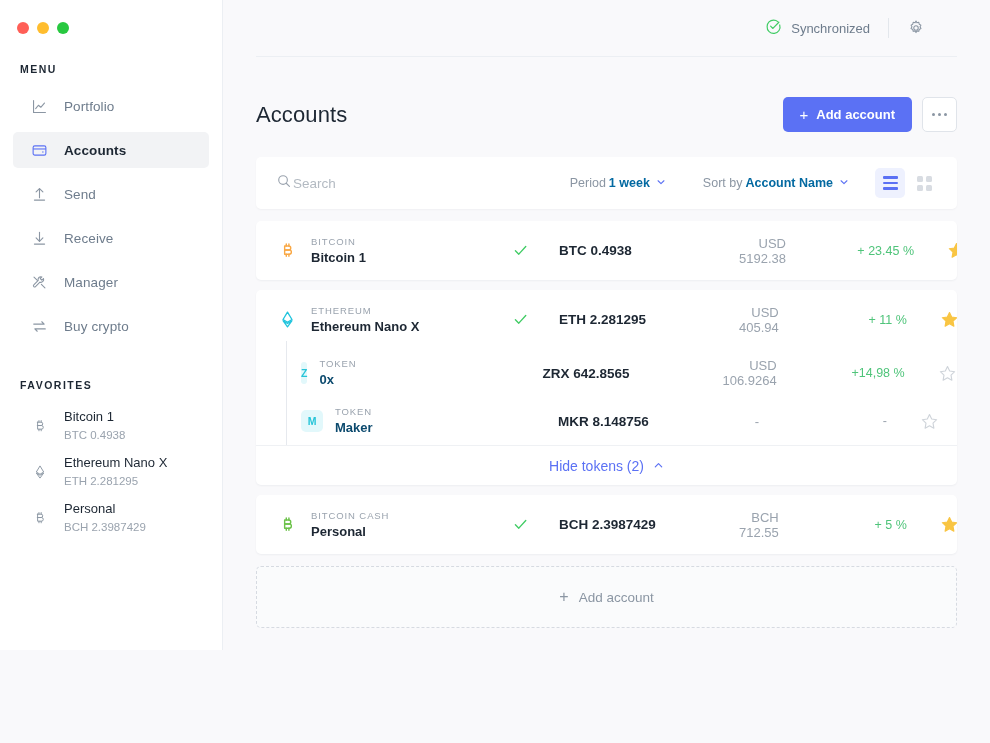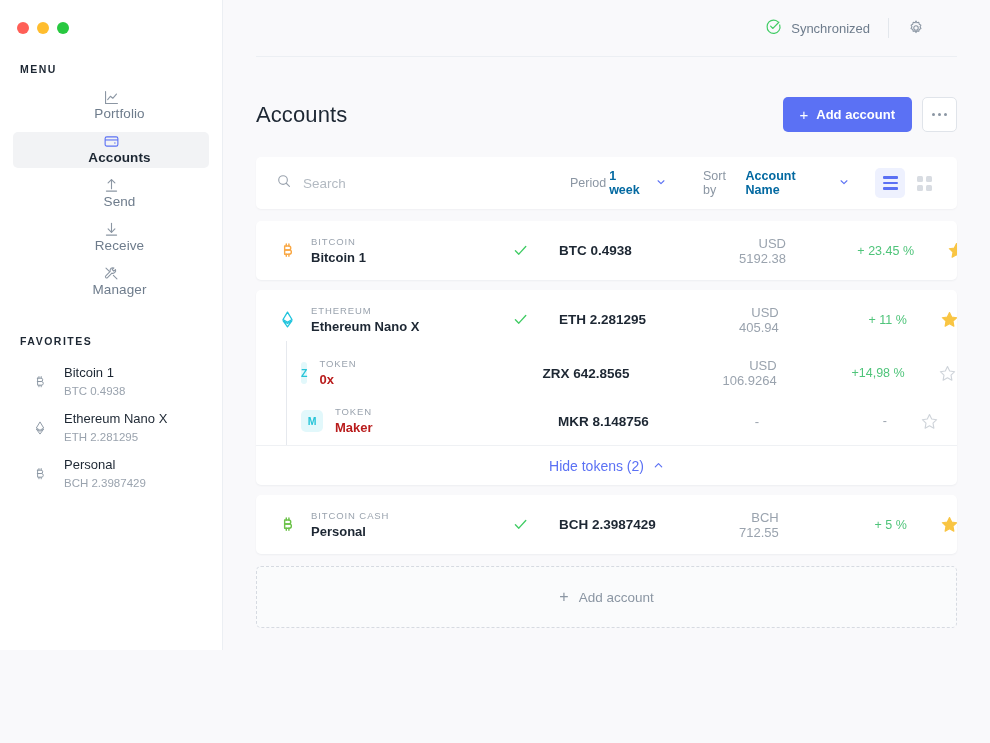--- a/index.html
+++ b/index.html
@@ -60,21 +60,20 @@
     padding: 0 13px;
   }
   .nav-item {
     display: flex;
     align-items: center;
     height: 36px;
     border-radius: 5px;
     padding-left: 17px;
     margin-bottom: 8px;
     cursor: pointer;
-    flex-direction: column;
   }
   .nav-item .nav-ic {
     width: 18px; height: 18px;
     display: flex; align-items: center; justify-content: center;
     margin-right: 16px;
     flex: 0 0 18px;
   }
   .nav-item .nav-txt {
     font-size: 13.5px;
     color: #6e7c8c;
@@ -179,21 +178,21 @@
   .toolbar {
     margin-top: 25px;
     background: #fff;
     border-radius: 5px;
     height: 52px;
     display: flex;
     align-items: center;
     padding: 0 18px 0 20px;
     box-shadow: 0 1px 2px rgba(20,37,51,0.04);
   }
-  .search-wrap { display: flex; align-items: center; flex: 1; gap: 11px; }
+  .search-wrap { display: flex; align-items: center; flex: 1; gap: 1px; }
   .search-input {
     border: none;
     outline: none;
     font-size: 13.5px;
     font-family: inherit;
     color: #1d2733;
     background: transparent;
     width: 230px;
   }
   .search-input::placeholder { color: #b3bac2; }
@@ -272,21 +271,21 @@
     width: 22px; height: 22px; border-radius: 5px;
     background: #e2f8fb;
     color: #26c4d8;
     font-size: 10.5px;
     font-weight: 700;
     display: flex; align-items: center; justify-content: center;
     margin-left: 25px;
   }
   .token-names { flex: 0 0 145px; display: flex; flex-direction: column; line-height: 1.2; margin-left: 12px; }
   .tok-kind { font-size: 9.5px; letter-spacing: 0.9px; color: #9aa3ae; text-transform: uppercase; }
-  .tok-name { font-size: 13px; color: #b91c1c; font-weight: 700; margin-top: 3px; }
+  .tok-name { font-size: 13px; color: #0c4a6e; font-weight: 700; margin-top: 3px; }
 
   .hide-tokens {
     border-top: 1px solid #eff1f4;
     height: 40px;
     display: flex;
     align-items: center;
     justify-content: center;
     gap: 9px;
     font-size: 14px;
     color: #5b71f4;
@@ -374,20 +373,29 @@
         <span class="nav-ic">
           <svg width="17" height="17" viewBox="0 0 20 20" fill="none" stroke="#8b96a3" stroke-width="1.25" stroke-linecap="round" stroke-linejoin="round">
             <path d="M12.8 3.4a3.3 3.3 0 00-4.3 4.2L3.3 12.8a1.4 1.4 0 002 2l5.2-5.2a3.3 3.3 0 004.2-4.3l-2 2-1.9-1.9 2-2z"></path>
             <path d="M3.5 3.6l4 4"></path>
             <path d="M12.2 12.2l4.2 4.2"></path>
           </svg>
         </span>
         <span class="nav-txt">Manager</span>
       </div>
 
+      <div class="nav-item">
+        <span class="nav-ic">
+          <svg width="17" height="17" viewBox="0 0 20 20" fill="none" stroke="#8b96a3" stroke-width="1.3" stroke-linecap="round" stroke-linejoin="round">
+            <path d="M3.2 7.2h12.3l-2.8-2.8"></path>
+            <path d="M16.8 12.8H4.5l2.8 2.8"></path>
+          </svg>
+        </span>
+        <span class="nav-txt">Buy crypto</span>
+      </div>
 
     </nav>
 
     <div class="section-label fav-label">FAVORITES</div>
 
     <div class="fav-list">
 
       <div class="fav-item">
         <span class="fav-ic">
           <svg width="16" height="16" viewBox="0 0 20 20" fill="none" stroke="#8b96a3" stroke-width="1.2" stroke-linecap="round" stroke-linejoin="round">

